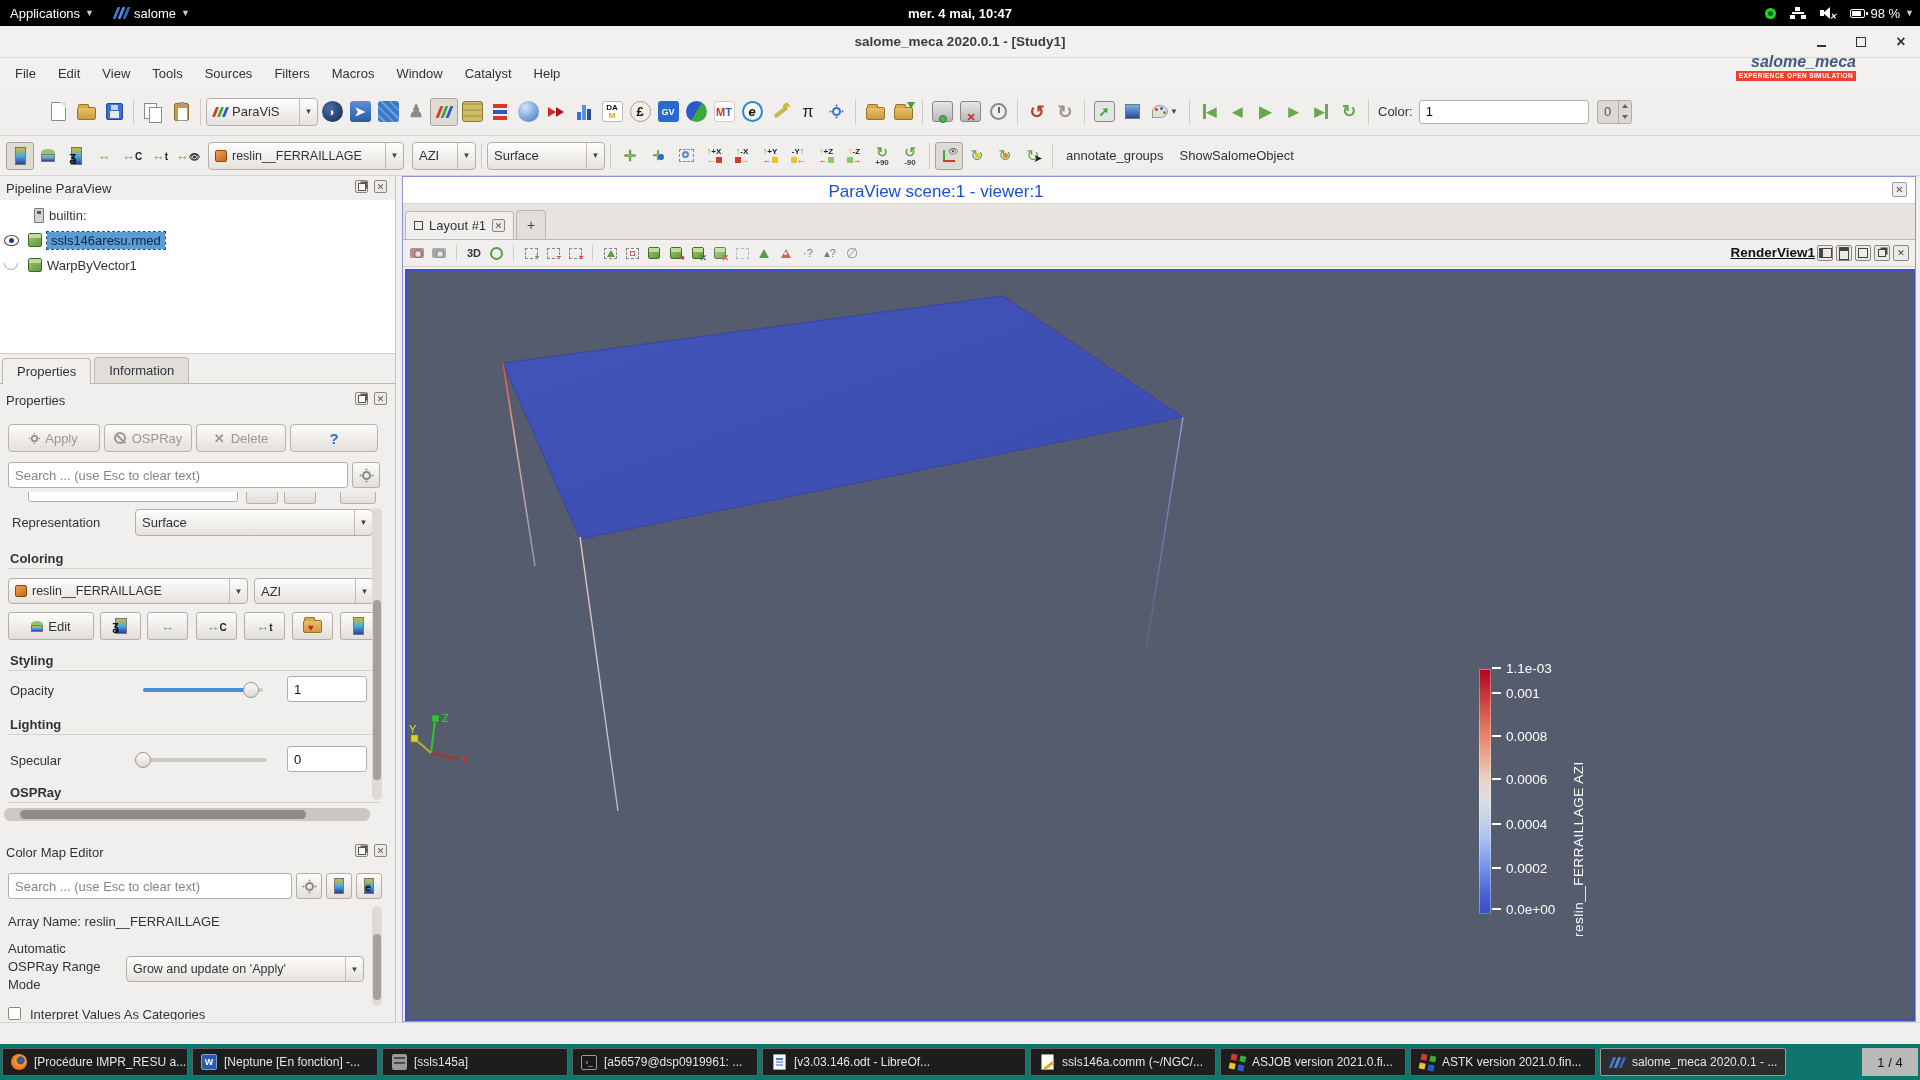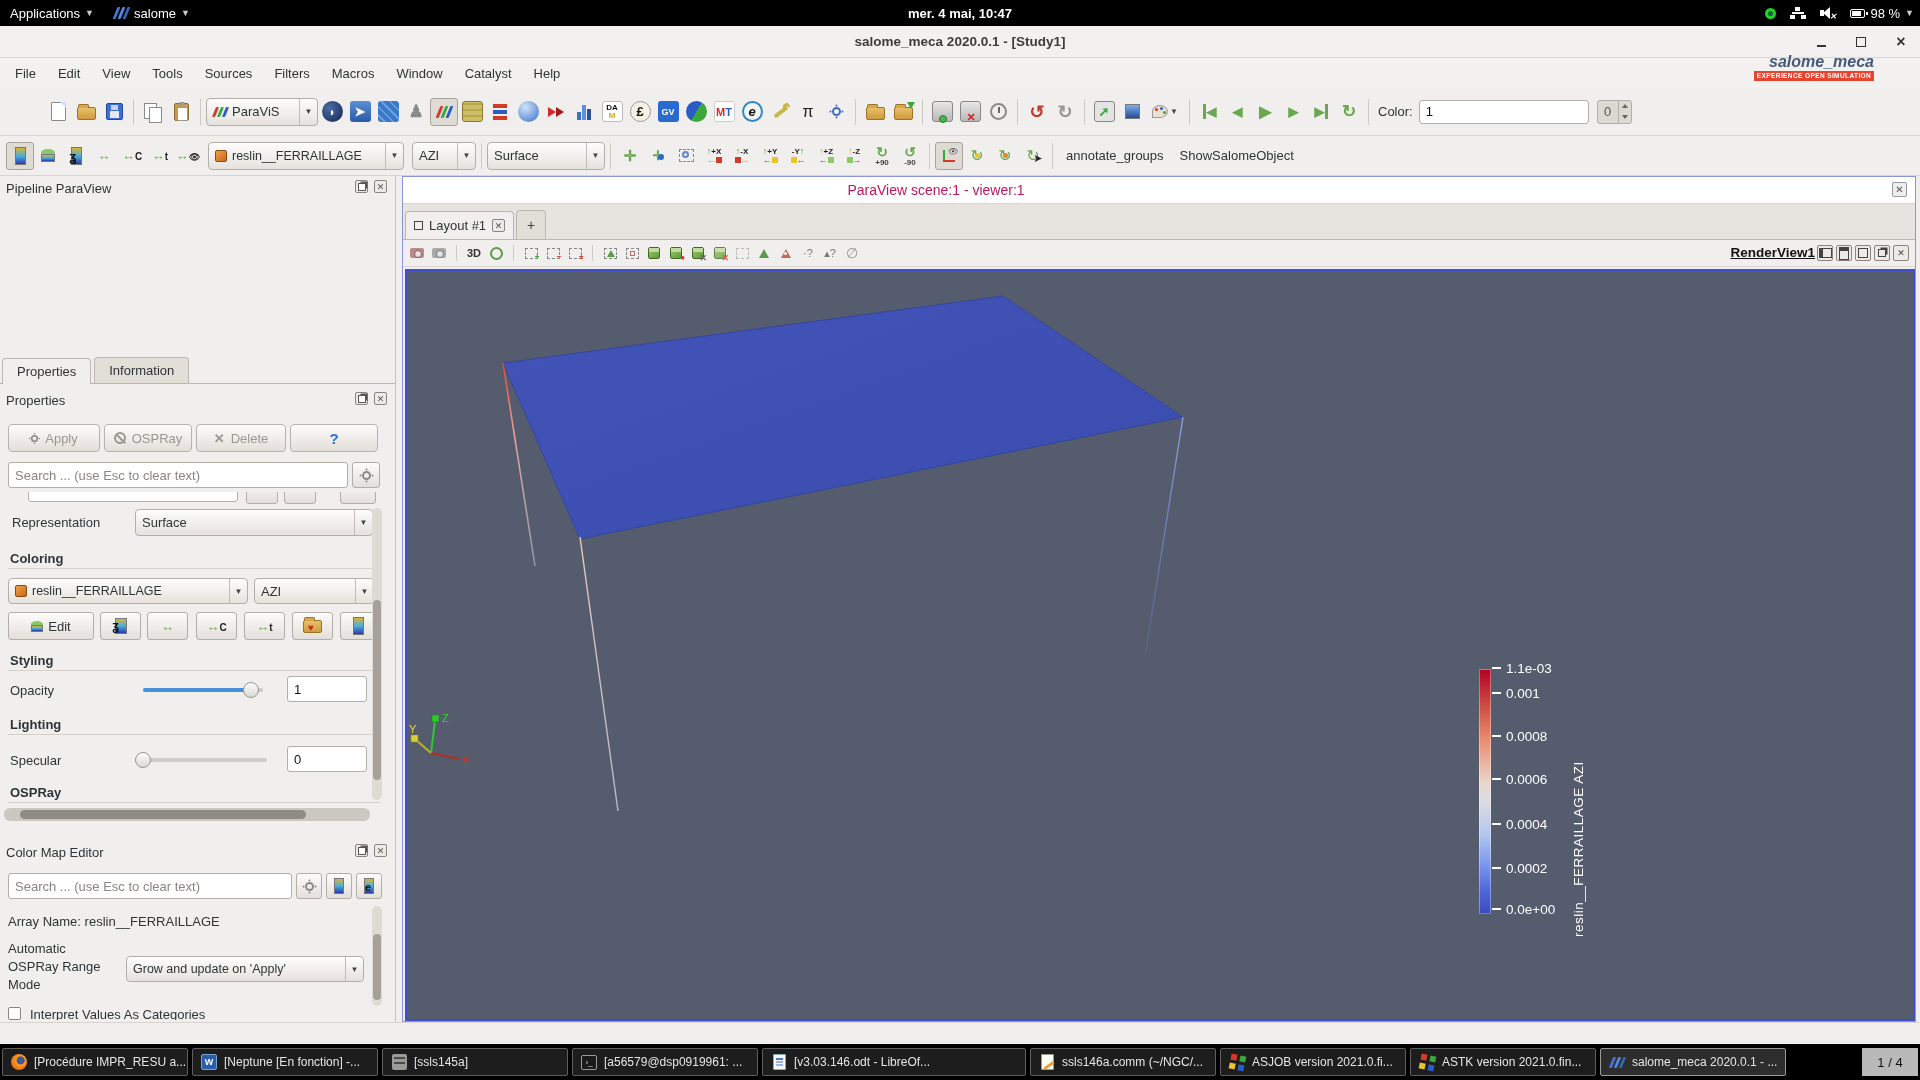--- a/index.html
+++ b/index.html
@@ -35,21 +35,21 @@
   .win-btns { position:absolute; right:12px; top:0; height:32px; display:flex; align-items:center; gap:26px; color:#333; }
   .wb { width:14px; height:14px; display:flex; align-items:center; justify-content:center; font-size:14px; cursor:default; }
   .wb-min:after { content:""; width:9px; height:2px; background:#333; margin-top:8px; }
   .wb-max:after { content:""; width:8px; height:8px; border:1.5px solid #333; }
   .wb-close { font-size:16px; font-weight:bold; }
 
   
   #menubar { position:absolute; left:0; top:58px; width:1920px; height:30px; background:#f3f1ef; display:flex; align-items:center; padding-left:4px; }
   .menu-item { padding:4px 11px; color:#2e3436; cursor:default; }
   
-  #logo { position:absolute; right:46px; top:54px; width:120px; text-align:right; line-height:1; }
+  #logo { position:absolute; right:64px; top:54px; width:120px; text-align:right; line-height:1; }
   #logo .logo-main { font-weight:bold; font-size:16px; color:#435a7a; font-style:italic; letter-spacing:0; }
   #logo .logo-sub { margin-top:1px; background:#e8432e; color:#fff; font-size:6.5px; font-weight:bold; padding:1.5px 2px; text-align:center; letter-spacing:0.4px; }
 
   
   .toolbar { position:absolute; left:0; width:1920px; background:#f1efed; border-bottom:1px solid #d8d4cf; display:flex; align-items:center; padding:0 6px; }
   #toolbar1 { top:88px; height:48px;padding-left:44px; }
   #toolbar2 { top:136px; height:40px; }
   .sep { width:1px; height:26px; background:#cfcac4; margin:0 5px; flex:0 0 auto; }
   .tb-btn { width:28px; height:28px; display:flex; align-items:center; justify-content:center; border-radius:3px; flex:0 0 auto; position:relative; }
   .tb-btn.active { background:#dedad4; border:1px solid #aaa49c; }
@@ -127,21 +127,21 @@
   .hscroll { position:absolute; left:4px; top:632px; width:366px; height:13px; background:#cbc7c1; border-radius:6px; }
   .hscroll i { position:absolute; left:16px; top:2px; width:286px; height:9px; background:#8f8b85; border-radius:5px; }
   .vscroll { position:absolute; width:10px; background:#dedad4; border-radius:5px; }
   .vscroll i { position:absolute; left:1px; width:8px; background:#a5a19a; border-radius:4px; }
   .clipped { position:absolute; overflow:hidden; }
   .chk { width:13px; height:13px; border:1px solid #8a857e; background:#fff; border-radius:2px; }
 
   
   #main { position:absolute; left:402px; top:176px; width:1514px; height:846px; border:1px solid #8c93d8; background:#f1efed; }
   #scene-titlebar { position:absolute; left:0; top:0; width:100%; height:27px; background:#fff; border-bottom:1px solid #d8d4cf; }
-  #scene-titlebar .st-text { position:absolute; left:533px; top:5px; transform:translateX(-50%); color:#be185d; font-size:14px; }
+  #scene-titlebar .st-text { position:absolute; left:533px; top:5px; transform:translateX(-50%); color:#1d4ed8; font-size:17px; }
   #scene-titlebar .st-close { position:absolute; right:8px; top:5px; width:15px; height:15px; border:1px solid #999; border-radius:2px; font-size:10px; display:flex; align-items:center; justify-content:center; color:#555; background:#eee; }
   #tabbar { position:absolute; left:0; top:27px; width:100%; height:36px; background:#e7e3de; border-bottom:1px solid #bcb7b0; display:flex; align-items:flex-end; padding-left:2px; }
   .vtab { display:flex; align-items:center; gap:6px; padding:6px 8px; background:#f1efed; border:1px solid #bcb7b0; border-bottom:none; border-radius:4px 4px 0 0; font-size:13px; }
   .vtab .sq { width:9px; height:9px; border:1.5px solid #444; }
   .vtab .xb { width:13px; height:13px; border:1px solid #8a857e; border-radius:2px; font-size:9px; display:flex; align-items:center; justify-content:center; color:#555; background:#eceae6; }
   .vtab-plus { padding:6px 10px; border:1px solid #bcb7b0; border-bottom:none; border-radius:4px 4px 0 0; background:#e2ded8; margin-left:2px; font-size:14px; color:#444; }
   #rtoolbar { position:absolute; left:0; top:63px; width:100%; height:27px; background:#f1efed; border-bottom:1px solid #d8d4cf; display:flex; align-items:center; padding-left:4px; gap:2px; }
   .rt-ico { width:20px; height:18px; display:flex; align-items:center; justify-content:center; font-size:11px; color:#666; flex:0 0 auto; }
   .cam { width:14px; height:10px; border-radius:2px; background:#b98a8a; position:relative; }
   .cam:after { content:""; position:absolute; left:4px; top:2px; width:6px; height:6px; border-radius:50%; background:#e8e0e0; border:1px solid #7a5a5a; }
@@ -166,21 +166,21 @@
   #legend { position:absolute; left:1068px; top:390px; width:240px; height:270px; color:#fff; }
   #legend .lbar { position:absolute; left:4px; top:8px; width:12px; height:245px; border:0.5px solid rgba(255,255,255,0.35);
     background:linear-gradient(180deg,#b40426 0%, #cb4a42 14%, #e8896c 28%, #ead5c9 46%, #dcdce2 54%, #b2c5f0 68%, #7b97ec 80%, #4f66d8 91%, #3b4cc0 100%); }
   .ltick { position:absolute; left:17px; height:14px; display:flex; align-items:center; gap:5px; }
   .ltick i { width:9px; height:1.5px; background:#fff; }
   .ltick span { font-size:13.5px; }
   #legend .ltitle { position:absolute; left:96px; top:46px; height:230px; writing-mode:vertical-rl; transform:rotate(180deg); font-size:13.5px; letter-spacing:0.5px; }
 
   
   #status-strip { position:absolute; left:0; top:1022px; width:1920px; height:22px; background:#f1efed; border-top:1px solid #d8d4cf; }
-  #taskbar { position:absolute; left:0; top:1044px; width:1920px; height:36px; background:#000000; }
+  #taskbar { position:absolute; left:0; top:1044px; width:1920px; height:36px; background:#0f766e; }
   .task { position:absolute; top:4px; height:28px; background:#1d1d1d; border:1px solid #5f5f5f; border-radius:2px; display:flex; align-items:center; gap:6px; padding:0 7px; color:#e6e6e6; font-size:12px; overflow:hidden; white-space:nowrap; }
   .task.active { background:#2d2d2d; border-color:#9a9a9a; }
   .task .ti { width:18px; height:18px; flex:0 0 auto; display:flex; align-items:center; justify-content:center; }
   .ti-ff { width:16px; height:16px; border-radius:50%; background:radial-gradient(circle at 60% 40%, #3a5a9a 0 28%, #ff9a2a 32%, #e86a10 75%); }
   .ti-nep { width:16px; height:16px; background:#2a5caa; border:1px solid #7aa0d0; border-radius:2px; color:#fff; font-size:9px; font-weight:bold; display:flex; align-items:center; justify-content:center; }
   .ti-arch { width:15px; height:16px; background:#9a9a96; border-radius:2px; position:relative; }
   .ti-arch:after { content:""; position:absolute; left:2px; top:3px; right:2px; height:2px; background:#4a4a48; box-shadow:0 5px 0 #4a4a48; }
   .ti-term { width:16px; height:15px; background:#1a1a1a; border:1px solid #9a9a9a; border-radius:2px; color:#cdd; font-size:8px; display:flex; align-items:center; justify-content:center; }
   .ti-doc { width:13px; height:16px; background:#f4f6fa; border:1px solid #8aa; border-radius:1px; position:relative; }
   .ti-doc:after { content:""; position:absolute; left:2px; top:3px; right:2px; height:1.5px; background:#4a7ac8; box-shadow:0 3px 0 #9ab4dc, 0 6px 0 #9ab4dc; }
@@ -576,20 +576,36 @@
 <div id="left-panel">
 
   <div class="dock-hdr" style="top:2px">
     <span>Pipeline ParaView</span>
     <span class="dock-btns">
         <span class="dkb dkb-float"></span>
         <span class="dkb">✕</span>
       </span>
   </div>
 
+  <div id="tree">
+    <div class="tree-row" style="top:5px;left:34px">
+      <span class="srv"></span>
+      <span class="tree-label">builtin:</span>
+    </div>
+    <div class="tree-row" style="top:30px;left:4px">
+      <span class="eye"></span>
+      <span class="cube" style="margin-left:9px"></span>
+      <span class="tree-label tree-sel">ssls146aresu.rmed</span>
+    </div>
+    <div class="tree-row" style="top:55px;left:4px">
+      <span class="eye-closed" style="margin-top:3px"></span>
+      <span class="cube" style="margin-left:10px"></span>
+      <span class="tree-label">WarpByVector1</span>
+    </div>
+  </div>
 
   <div id="prop-tabs">
     <span class="ptab on">Properties</span>
     <span class="ptab">Information</span>
   </div>
 
   <div class="dock-hdr" style="top:214px">
     <span>Properties</span>
     <span class="dock-btns">
         <span class="dkb dkb-float"></span>

